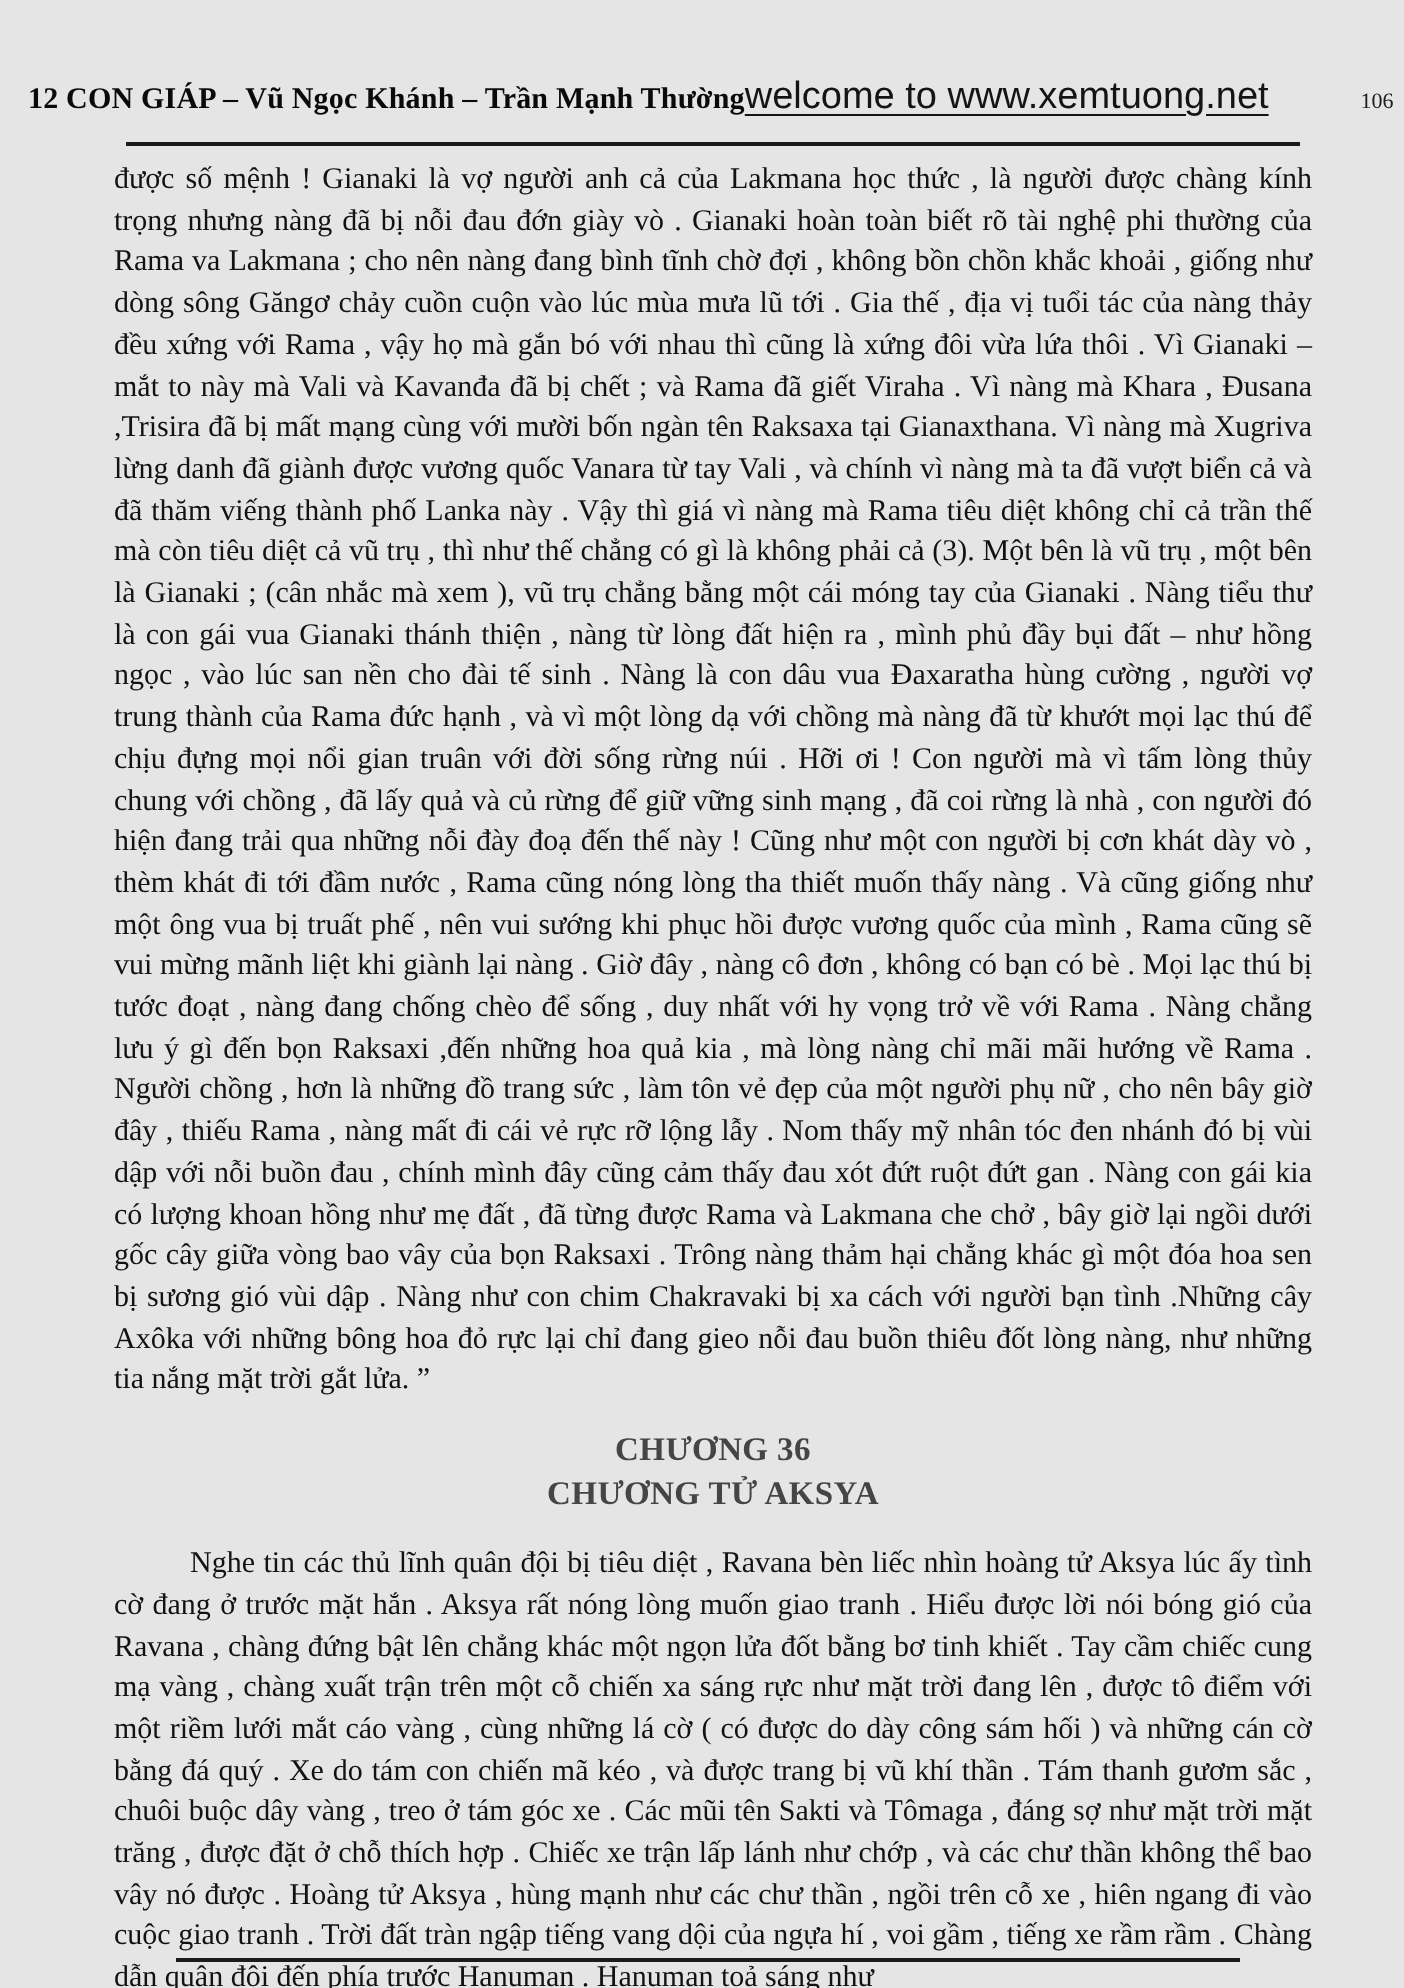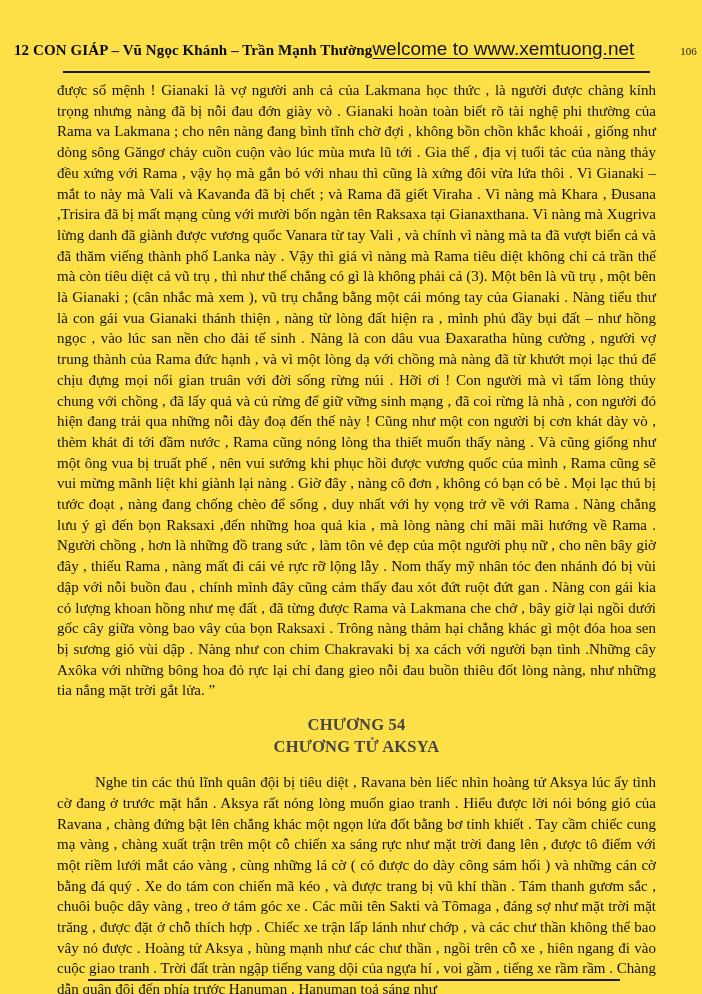--- a/index.html
+++ b/index.html
@@ -4,21 +4,21 @@
 <style>
   html, body {
     margin: 0;
     padding: 0;
     background: #ffffff;
   }
   .page {
     position: relative;
     width: 702px;
     height: 994px;
-    background: #fde047;
+    background: #e5e5e5;
     font-family: "Liberation Serif", serif;
     color: #121212;
     overflow: hidden;
   }
   .header-row {
     position: absolute;
     top: 38px;
     left: 14px;
     right: 8px;
     display: flex;
@@ -96,21 +96,21 @@
     <span class="site-link">welcome to www.xemtuong.net</span>
     <span class="page-number">106</span>
   </div>
 
   <div class="header-rule"></div>
 
   <div class="content">
     <p class="body-paragraph">được số mệnh ! Gianaki là vợ người anh cả của Lakmana học thức , là người được chàng kính trọng nhưng nàng đã bị nỗi đau đớn giày vò . Gianaki hoàn toàn biết rõ tài nghệ phi thường của Rama va Lakmana ; cho nên nàng đang bình tĩnh chờ đợi , không bồn chồn khắc khoải , giống như dòng sông Găngơ chảy cuồn cuộn vào lúc mùa mưa lũ tới . Gia thế , địa vị tuổi tác của nàng thảy đều xứng với Rama , vậy họ mà gắn bó với nhau thì cũng là xứng đôi vừa lứa thôi . Vì Gianaki – mắt to này mà Vali và Kavanđa đã bị chết ; và Rama đã giết Viraha . Vì nàng mà Khara , Đusana ,Trisira đã bị mất mạng cùng với mười bốn ngàn tên Raksaxa tại Gianaxthana. Vì nàng mà Xugriva lừng danh đã giành được vương quốc Vanara từ tay Vali , và chính vì nàng mà ta đã vượt biển cả và đã thăm viếng thành phố Lanka này . Vậy thì giá vì nàng mà Rama tiêu diệt không chỉ cả trần thế mà còn tiêu diệt cả vũ trụ , thì như thế chẳng có gì là không phải cả (3). Một bên là vũ trụ , một bên là Gianaki ; (cân nhắc mà xem ), vũ trụ chẳng bằng một cái móng tay của Gianaki . Nàng tiểu thư là con gái vua Gianaki thánh thiện , nàng từ lòng đất hiện ra , mình phủ đầy bụi đất – như hồng ngọc , vào lúc san nền cho đài tế sinh . Nàng là con dâu vua Đaxaratha hùng cường , người vợ trung thành của Rama đức hạnh , và vì một lòng dạ với chồng mà nàng đã từ khướt mọi lạc thú để chịu đựng mọi nổi gian truân với đời sống rừng núi . Hỡi ơi ! Con người mà vì tấm lòng thủy chung với chồng , đã lấy quả và củ rừng để giữ vững sinh mạng , đã coi rừng là nhà , con người đó hiện đang trải qua những nỗi đày đoạ đến thế này ! Cũng như một con người bị cơn khát dày vò , thèm khát đi tới đầm nước , Rama cũng nóng lòng tha thiết muốn thấy nàng . Và cũng giống như một ông vua bị truất phế , nên vui sướng khi phục hồi được vương quốc của mình , Rama cũng sẽ vui mừng mãnh liệt khi giành lại nàng . Giờ đây , nàng cô đơn , không có bạn có bè . Mọi lạc thú bị tước đoạt , nàng đang chống chèo để sống , duy nhất với hy vọng trở về với Rama . Nàng chẳng lưu ý gì đến bọn Raksaxi ,đến những hoa quả kia , mà lòng nàng chỉ mãi mãi hướng về Rama . Người chồng , hơn là những đồ trang sức , làm tôn vẻ đẹp của một người phụ nữ , cho nên bây giờ đây , thiếu Rama , nàng mất đi cái vẻ rực rỡ lộng lẫy . Nom thấy mỹ nhân tóc đen nhánh đó bị vùi dập với nỗi buồn đau , chính mình đây cũng cảm thấy đau xót đứt ruột đứt gan . Nàng con gái kia có lượng khoan hồng như mẹ đất , đã từng được Rama và Lakmana che chở , bây giờ lại ngồi dưới gốc cây giữa vòng bao vây của bọn Raksaxi . Trông nàng thảm hại chẳng khác gì một đóa hoa sen bị sương gió vùi dập . Nàng như con chim Chakravaki bị xa cách với người bạn tình .Những cây Axôka với những bông hoa đỏ rực lại chỉ đang gieo nỗi đau buồn thiêu đốt lòng nàng, như những tia nắng mặt trời gắt lửa. ”</p>
 
     <div class="chapter-heading">
-      <div>CHƯƠNG 54</div>
+      <div>CHƯƠNG 36</div>
       <div>CHƯƠNG TỬ AKSYA</div>
     </div>
 
     <p class="body-paragraph indented">Nghe tin các thủ lĩnh quân đội bị tiêu diệt , Ravana bèn liếc nhìn hoàng tử Aksya lúc ấy tình cờ đang ở trước mặt hắn . Aksya rất nóng lòng muốn giao tranh . Hiểu được lời nói bóng gió của Ravana , chàng đứng bật lên chẳng khác một ngọn lửa đốt bằng bơ tinh khiết . Tay cầm chiếc cung mạ vàng , chàng xuất trận trên một cỗ chiến xa sáng rực như mặt trời đang lên , được tô điểm với một riềm lưới mắt cáo vàng , cùng những lá cờ ( có được do dày công sám hối ) và những cán cờ bằng đá quý . Xe do tám con chiến mã kéo , và được trang bị vũ khí thần . Tám thanh gươm sắc , chuôi buộc dây vàng , treo ở tám góc xe . Các mũi tên Sakti và Tômaga , đáng sợ như mặt trời mặt trăng , được đặt ở chỗ thích hợp . Chiếc xe trận lấp lánh như chớp , và các chư thần không thể bao vây nó được . Hoàng tử Aksya , hùng mạnh như các chư thần , ngồi trên cỗ xe , hiên ngang đi vào cuộc giao tranh . Trời đất tràn ngập tiếng vang dội của ngựa hí , voi gầm , tiếng xe rầm rầm . Chàng dẫn quân đội đến phía trước Hanuman . Hanuman toả sáng như</p>
   </div>
 
   <div class="footer-rule"></div>
 
 </div>
 

